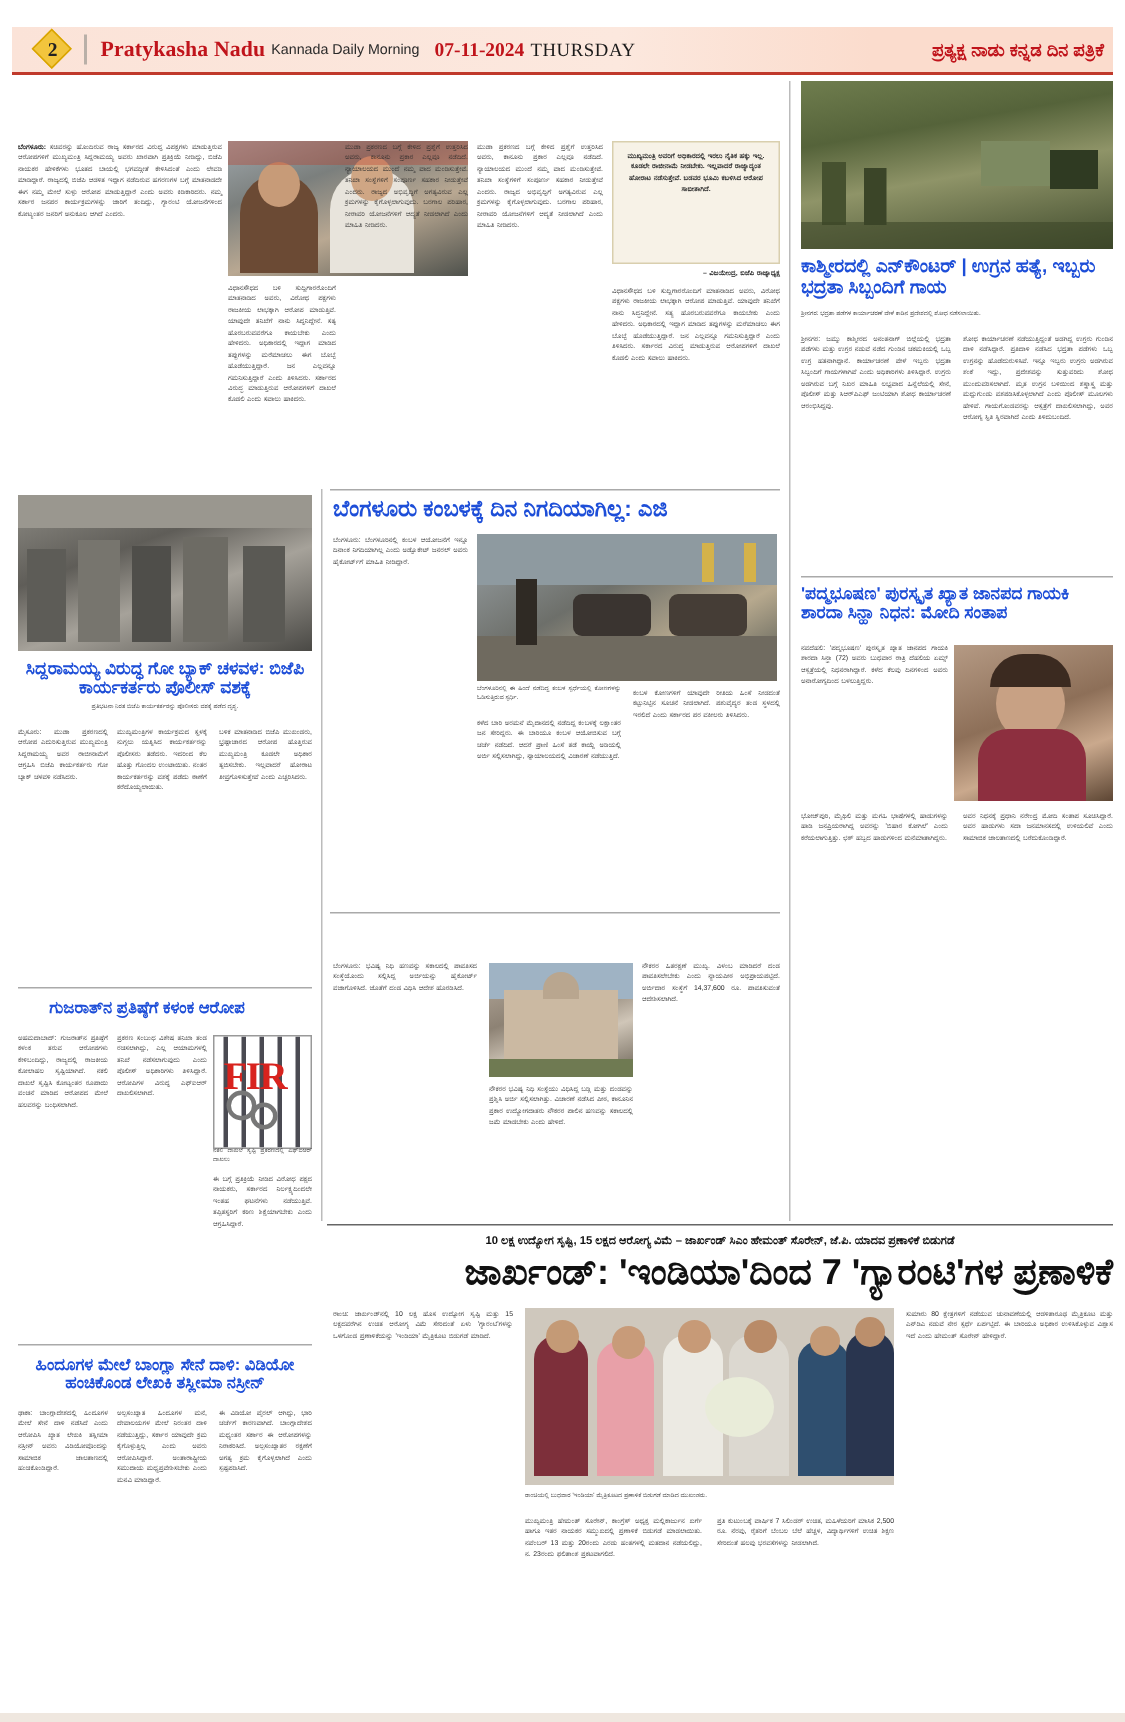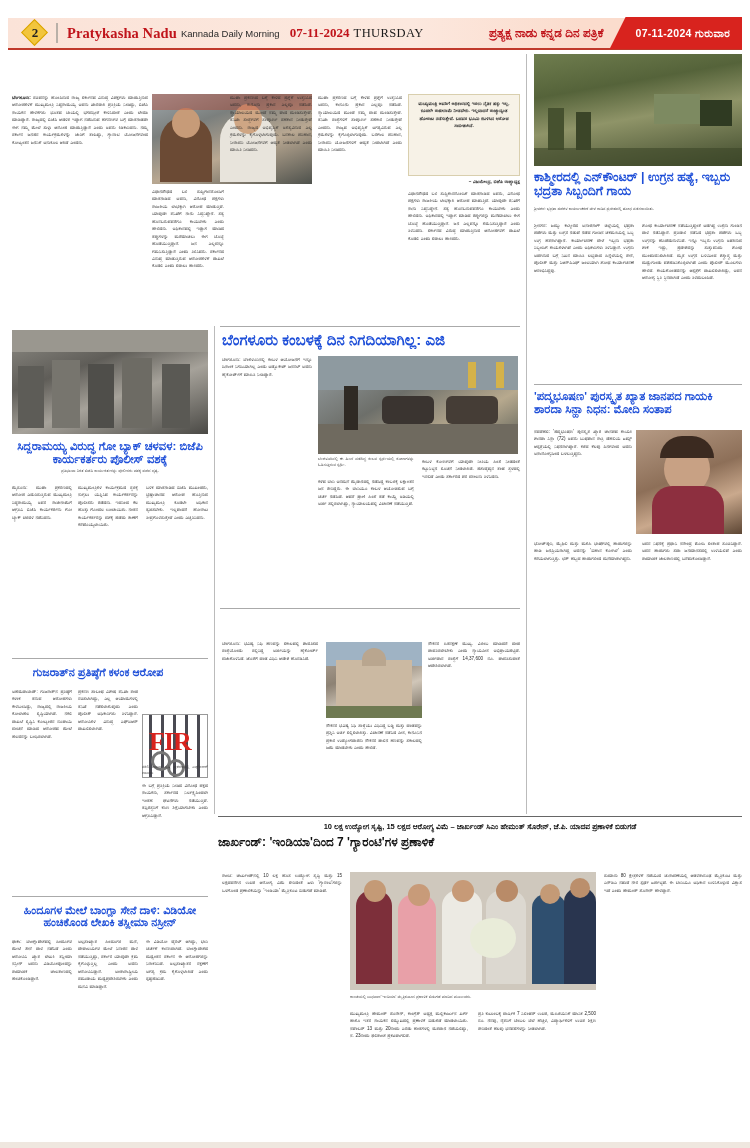--- a/index.html
+++ b/index.html
@@ -72,21 +72,21 @@
   .sub-hl { position:absolute; font-weight:bold; color:#1d4ed8; line-height:1.12; }
 
   
   .tintbox { position:absolute; background:#f7f2e7; border:1px solid #d9cfae; }
 
   
   .bottom-kicker {
     position:absolute; font-size:7.5px; font-weight:bold; color:#111; text-align:center;
   }
   .bottom-hl {
-    position:absolute; font-size:12px; font-weight:bold; color:#111; text-align:left; line-height:1.1;
+    position:absolute; font-size:24px; font-weight:bold; color:#111; text-align:right; line-height:1.1;
   }
 
   
   .fir {
     position:absolute; background:#fff; border:1px solid #999; overflow:hidden;
   }
   .fir-bars { position:absolute; inset:0; }
   .fir-bar { position:absolute; top:0; bottom:0; width:2.5px; background:#4a4a52; }
   .fir-word {
     position:absolute; left:6px; top:12px; font-size:26px; font-weight:bold;
@@ -113,21 +113,20 @@
     <div class="pagebadge">
       <div class="diamond"></div>
       <span class="diamond-num">2</span>
     </div>
     <div class="mast-sep"></div>
     <span class="mast-title">Pratykasha Nadu</span>
     <span class="mast-sub">Kannada Daily Morning</span>
     <span class="mast-date">07-11-2024</span>
     <span class="mast-day">THURSDAY</span>
     <span class="mast-kn">ಪ್ರತ್ಯಕ್ಷ ನಾಡು ಕನ್ನಡ ದಿನ ಪತ್ರಿಕೆ</span>
-    <div class="red-tab">07-11-2024 ಗುರುವಾರ</div>
   </div>
 
 
   <div class="rule-v" style="left:526px; top:54px; height:760px;"></div>
   <div class="rule-v" style="left:214px; top:326px; height:488px;"></div>
 
   <div class="col body-txt" style="left:12px; top:94px; width:136px; height:225px;">
     <span class="dateline">ಬೆಂಗಳೂರು:</span>
     <span>ಸಚಿವರನ್ನು ಹೊಂದಿರುವ ರಾಜ್ಯ ಸರ್ಕಾರದ ವಿರುದ್ಧ ವಿಪಕ್ಷಗಳು ಮಾಡುತ್ತಿರುವ ಆರೋಪಗಳಿಗೆ ಮುಖ್ಯಮಂತ್ರಿ ಸಿದ್ದರಾಮಯ್ಯ ಅವರು ಖಾರವಾಗಿ ಪ್ರತಿಕ್ರಿಯೆ ನೀಡಿದ್ದು, ಬಿಜೆಪಿ ನಾಯಕರ ಹೇಳಿಕೆಗಳು ಭೂತದ ಬಾಯಲ್ಲಿ ಭಗವದ್ಗೀತೆ ಕೇಳಿಸಿದಂತೆ ಎಂದು ಲೇವಡಿ ಮಾಡಿದ್ದಾರೆ. ರಾಜ್ಯದಲ್ಲಿ ಬಿಜೆಪಿ ಆಡಳಿತ ಇದ್ದಾಗ ನಡೆದಿರುವ ಹಗರಣಗಳ ಬಗ್ಗೆ ಮಾತನಾಡದೇ ಈಗ ನಮ್ಮ ಮೇಲೆ ಸುಳ್ಳು ಆರೋಪ ಮಾಡುತ್ತಿದ್ದಾರೆ ಎಂದು ಅವರು ಕಿಡಿಕಾರಿದರು. ನಮ್ಮ ಸರ್ಕಾರ ಜನಪರ ಕಾರ್ಯಕ್ರಮಗಳನ್ನು ಜಾರಿಗೆ ತಂದಿದ್ದು, ಗ್ಯಾರಂಟಿ ಯೋಜನೆಗಳಿಂದ ಕೋಟ್ಯಂತರ ಜನರಿಗೆ ಅನುಕೂಲ ಆಗಿದೆ ಎಂದರು.</span>
   </div>
@@ -210,21 +209,21 @@
     <div style="position:absolute;left:0;top:0;right:0;height:22px;background:#9a978f;"></div>
   </div>
   <div class="sub-hl" style="left:12px; top:440px; width:196px; font-size:11.5px; text-align:center;">ಸಿದ್ದರಾಮಯ್ಯ ವಿರುದ್ಧ ಗೋ ಬ್ಯಾಕ್ ಚಳವಳ: ಬಿಜೆಪಿ ಕಾರ್ಯಕರ್ತರು ಪೊಲೀಸ್ ವಶಕ್ಕೆ</div>
   <div class="photo-cap" style="left:12px; top:468px; width:196px; text-align:center;">ಪ್ರತಿಭಟನಾ ನಿರತ ಬಿಜೆಪಿ ಕಾರ್ಯಕರ್ತರನ್ನು ಪೊಲೀಸರು ವಶಕ್ಕೆ ಪಡೆದ ದೃಶ್ಯ.</div>
   <div class="col body-txt" style="left:12px; top:484px; width:60px; height:138px;">ಮೈಸೂರು: ಮುಡಾ ಪ್ರಕರಣದಲ್ಲಿ ಆರೋಪ ಎದುರಿಸುತ್ತಿರುವ ಮುಖ್ಯಮಂತ್ರಿ ಸಿದ್ದರಾಮಯ್ಯ ಅವರ ರಾಜೀನಾಮೆಗೆ ಆಗ್ರಹಿಸಿ ಬಿಜೆಪಿ ಕಾರ್ಯಕರ್ತರು ಗೋ ಬ್ಯಾಕ್ ಚಳವಳಿ ನಡೆಸಿದರು.</div>
   <div class="col body-txt" style="left:78px; top:484px; width:60px; height:138px;">ಮುಖ್ಯಮಂತ್ರಿಗಳ ಕಾರ್ಯಕ್ರಮದ ಸ್ಥಳಕ್ಕೆ ನುಗ್ಗಲು ಯತ್ನಿಸಿದ ಕಾರ್ಯಕರ್ತರನ್ನು ಪೊಲೀಸರು ತಡೆದರು. ಇದರಿಂದ ಕೆಲ ಹೊತ್ತು ಗೊಂದಲ ಉಂಟಾಯಿತು. ನಂತರ ಕಾರ್ಯಕರ್ತರನ್ನು ವಶಕ್ಕೆ ಪಡೆದು ಠಾಣೆಗೆ ಕರೆದೊಯ್ಯಲಾಯಿತು.</div>
   <div class="col body-txt" style="left:146px; top:484px; width:62px; height:138px;">ಬಳಿಕ ಮಾತನಾಡಿದ ಬಿಜೆಪಿ ಮುಖಂಡರು, ಭ್ರಷ್ಟಾಚಾರದ ಆರೋಪ ಹೊತ್ತಿರುವ ಮುಖ್ಯಮಂತ್ರಿ ಕೂಡಲೇ ಅಧಿಕಾರ ತ್ಯಜಿಸಬೇಕು. ಇಲ್ಲವಾದರೆ ಹೋರಾಟ ತೀವ್ರಗೊಳಿಸುತ್ತೇವೆ ಎಂದು ಎಚ್ಚರಿಸಿದರು.</div>
 
   <div class="rule-thin" style="left:12px; top:658px; width:196px;"></div>
   <div class="sub-hl" style="left:0; top:666px; width:196px; font-size:11px; text-align:center;">ಗುಜರಾತ್‌ನ ಪ್ರತಿಷ್ಠೆಗೆ ಕಳಂಕ ಆರೋಪ</div>
-  <div class="fir" style="left:142px; top:690px; width:66px; height:64px;margin-top:24px;">
+  <div class="fir" style="left:142px; top:690px; width:66px; height:76px;">
     <div class="fir-bars">
       <div class="fir-bar" style="left:6px;"></div>
       <div class="fir-bar" style="left:18px;"></div>
       <div class="fir-bar" style="left:30px;"></div>
       <div class="fir-bar" style="left:42px;"></div>
       <div class="fir-bar" style="left:54px;"></div>
     </div>
     <div class="cuff" style="left:8px; top:36px; width:20px; height:20px;"></div>
     <div class="cuff" style="left:24px; top:44px; width:18px; height:18px;"></div>
     <div class="fir-word">FIR</div>

